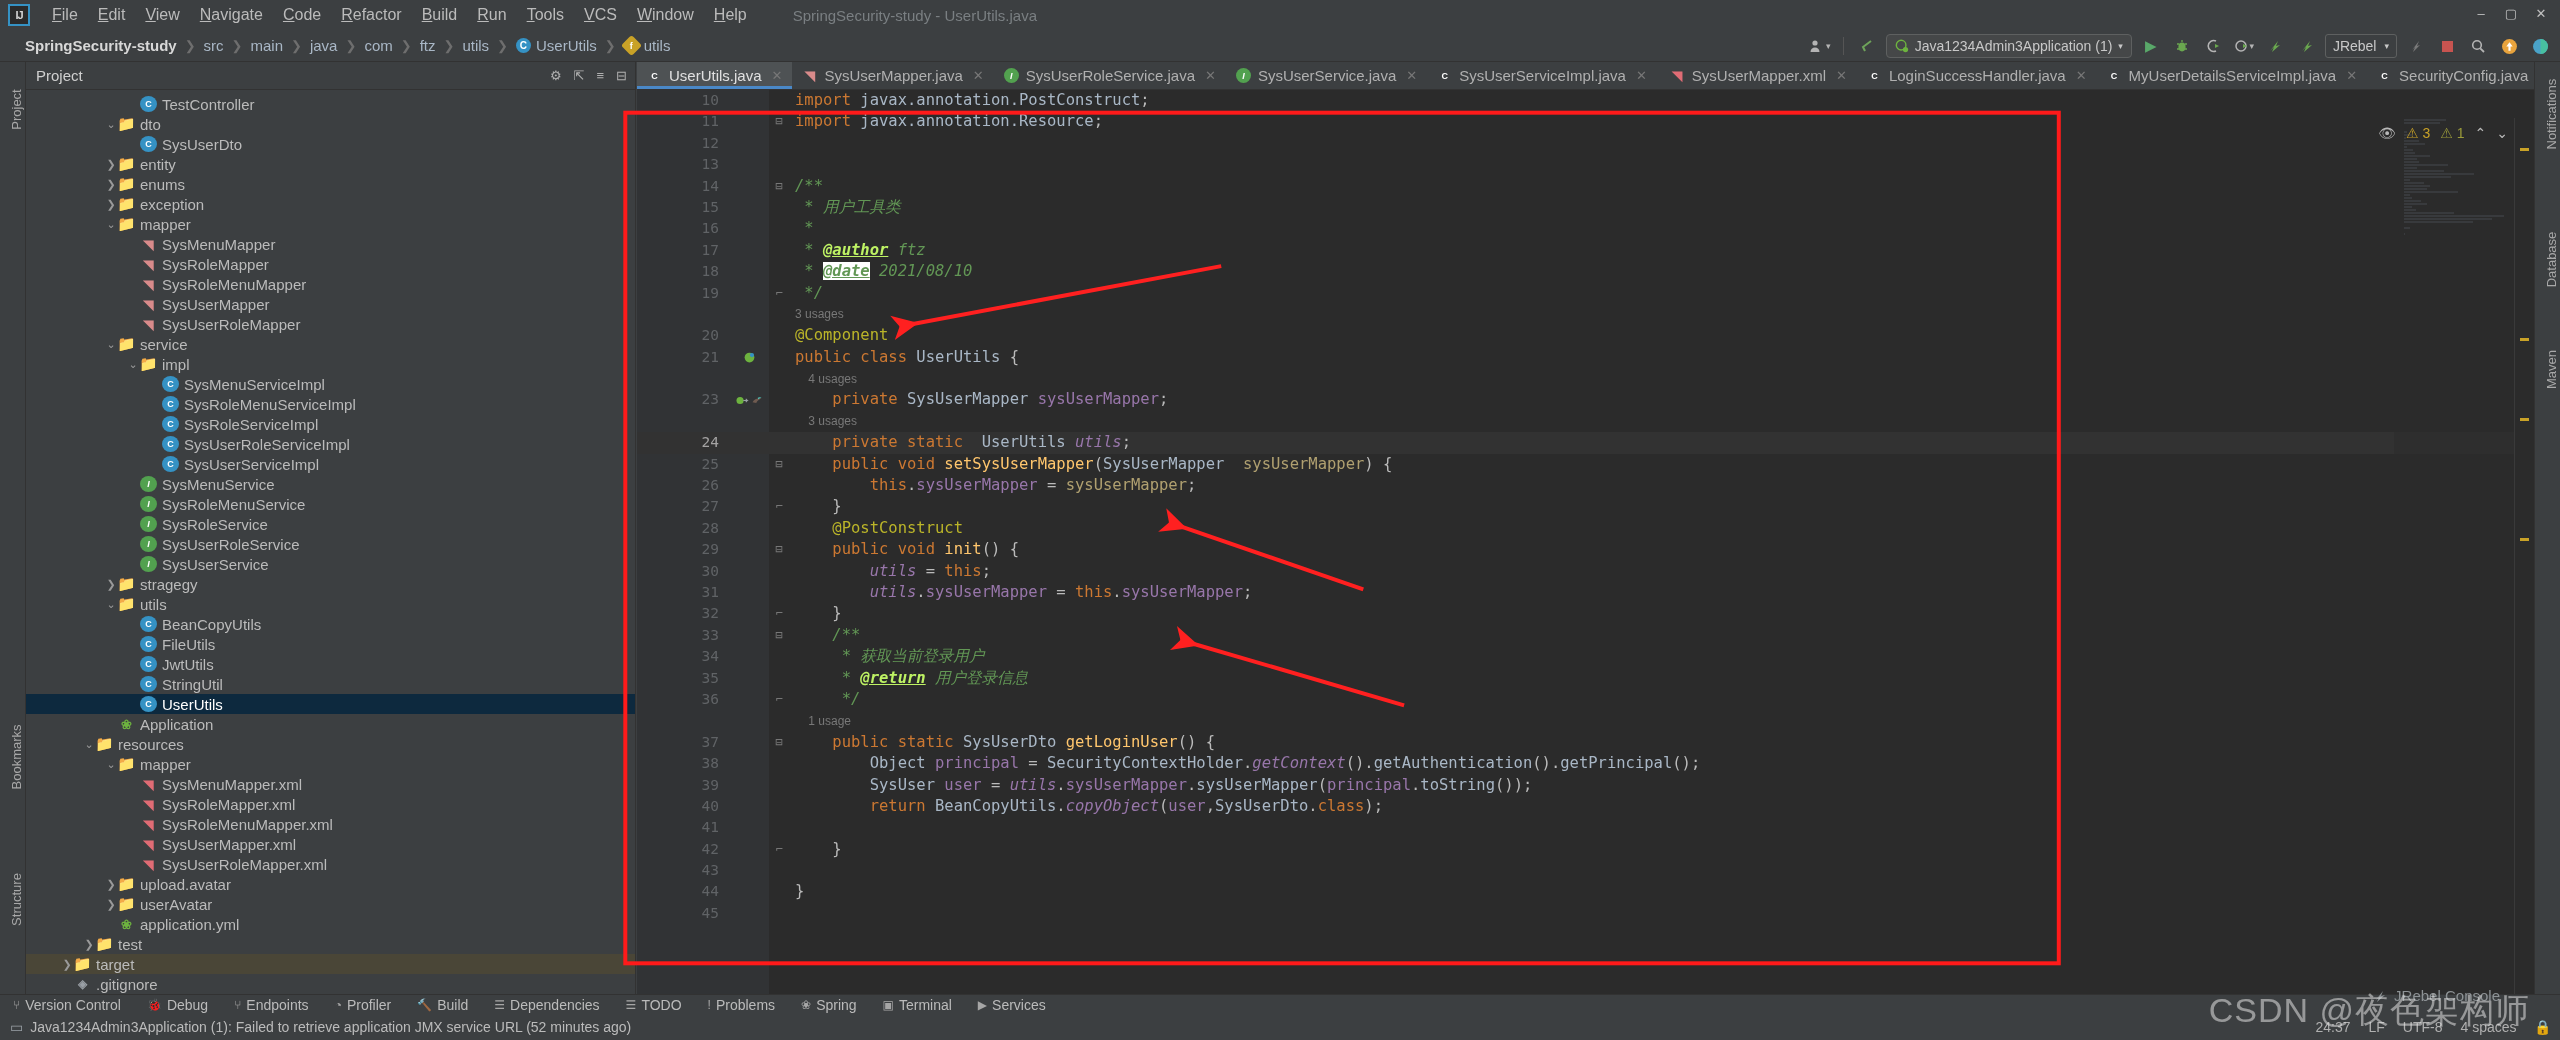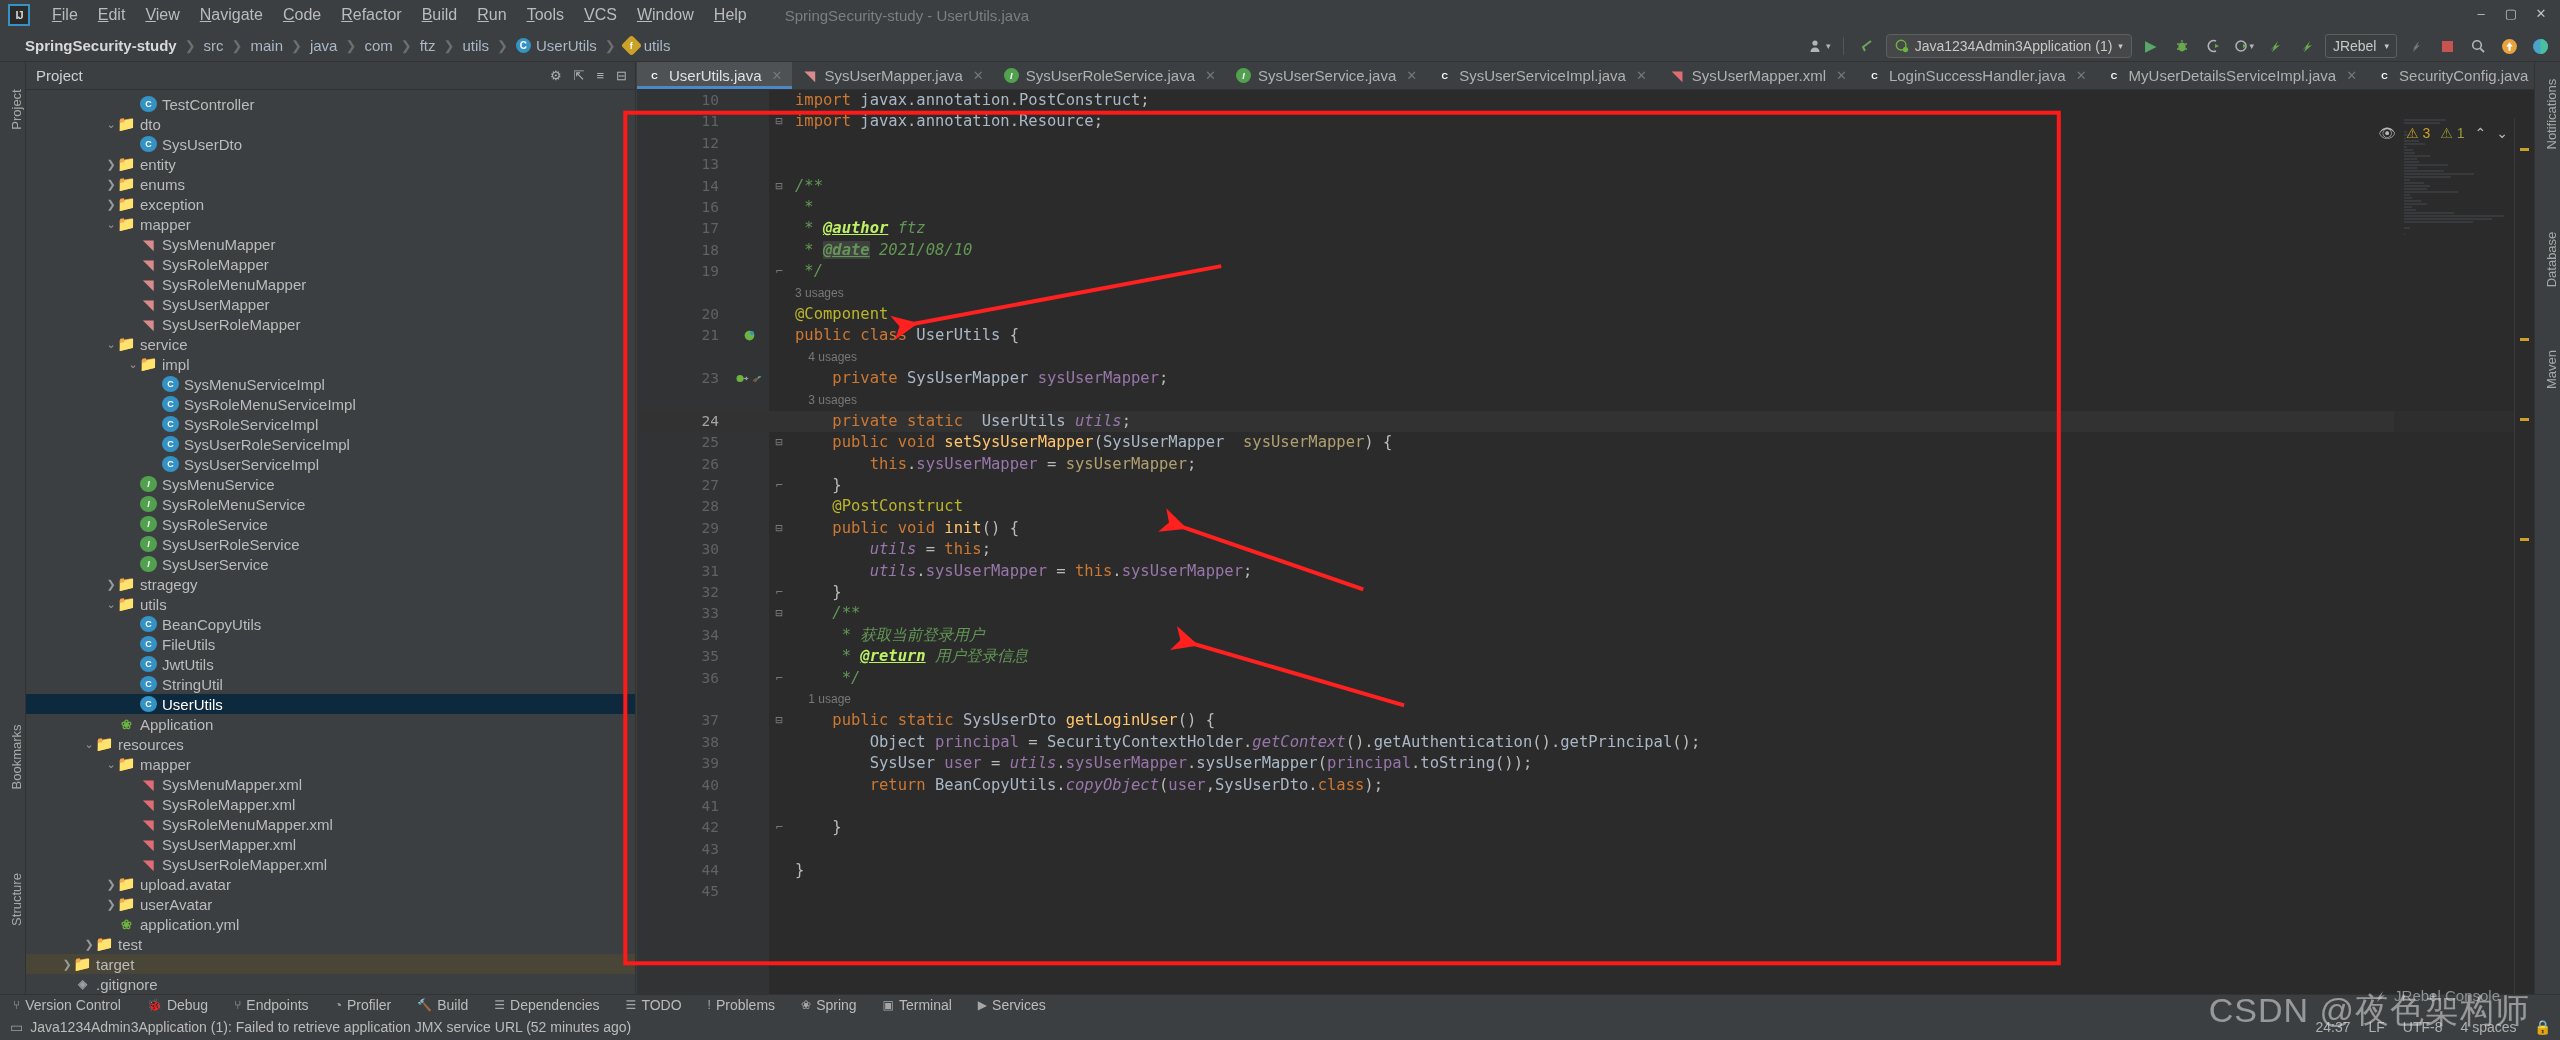--- a/index.html
+++ b/index.html
@@ -32,21 +32,21 @@
     display: flex; align-items: center; justify-content: center;
     letter-spacing: -1px;
     flex: 0 0 auto;
   }
   .menu-item {
     padding: 4px 10px; color: #bbbbbb; white-space: nowrap;
     font-size: 16px;
   }
   .menu-item:first-letter { text-decoration: underline; }
   .window-title {
-    margin-left: 28px; color: #7a7f82; font-size: 15px; white-space: nowrap;
+    margin-left: 36px; color: #7a7f82; font-size: 15px; white-space: nowrap;
   }
   .winbtns {
     position: absolute; right: 4px; top: 2px; display: flex; gap: 0px; align-items: center;
   }
   .winbtn { width: 30px; height: 22px; display:flex; align-items:center; justify-content:center; color:#c0c0c0; font-size: 13px;}
 
   
   .navbar {
     position: absolute; top: 30px; left: 0; width: 2560px; height: 32px;
     background: #3c3f41;
@@ -214,21 +214,21 @@
   
   .kw  { color: #cc7832; }
   .cmt { color: #629755; font-style: italic; }
   .fn  { color: #ffc66d; }
   .fld { color: #9876aa; }
   .sta { color: #9876aa; font-style: italic;}
   .def { color: #a9b7c6; }
   .anno{ color: #bbb529; }
   .param { color: #b0a070; }
   .doctag { color: #bef264; font-style: italic; text-decoration: underline; font-weight:bold;}
-  .dochl { background: #404040; color: #629755; font-style: italic; text-decoration: underline; font-weight:bold;}
+  .dochl { background: #ffffff; color: #629755; font-style: italic; text-decoration: underline; font-weight:bold;}
   .wavy { text-decoration: underline wavy #808080; text-underline-offset: 3px; }
 
   
   .stripe {
     position: absolute; right: 0; top: 28px; bottom: 0; width: 20px;
     background: #2b2b2b; border-left: 1px solid #3a3a3a;
   }
   .minimap {
     position: absolute; right: 20px; top: 28px; bottom: 0; width: 120px;
     background: #2b2b2b; opacity: 0.55;
@@ -777,20 +777,21 @@
 
     <div class="codewrap">
       <div class="gutter"></div>
       <div class="glyphcol"></div>
       <div class="codelines" id="codelines">
           <div class="cl"><span class="lnum">10</span><span class="glyphs"></span><span class="fold"></span><span class="ctext"><span class="kw">import</span> <span class="def">javax.annotation.PostConstruct</span>;</span></div>
           <div class="cl"><span class="lnum">11</span><span class="glyphs"></span><span class="fold">⊟</span><span class="ctext"><span class="kw">import</span> <span class="def">javax.annotation.Resource</span>;</span></div>
           <div class="cl"><span class="lnum">12</span><span class="glyphs"></span><span class="fold"></span><span class="ctext"></span></div>
           <div class="cl"><span class="lnum">13</span><span class="glyphs"></span><span class="fold"></span><span class="ctext"></span></div>
           <div class="cl"><span class="lnum">14</span><span class="glyphs"></span><span class="fold">⊟</span><span class="ctext"><span class="cmt">/**</span></span></div>
+          <div class="cl"><span class="lnum">15</span><span class="glyphs"></span><span class="fold"></span><span class="ctext"><span class="cmt"> * 用户工具类</span></span></div>
           <div class="cl"><span class="lnum">16</span><span class="glyphs"></span><span class="fold"></span><span class="ctext"><span class="cmt"> *</span></span></div>
           <div class="cl"><span class="lnum">17</span><span class="glyphs"></span><span class="fold"></span><span class="ctext"><span class="cmt"> * </span><span class="doctag">@author</span><span class="cmt"> ftz</span></span></div>
           <div class="cl"><span class="lnum">18</span><span class="glyphs"></span><span class="fold"></span><span class="ctext"><span class="cmt"> * </span><span class="dochl">@date</span><span class="cmt"> 2021/08/10</span></span></div>
           <div class="cl"><span class="lnum">19</span><span class="glyphs"></span><span class="fold">⌐</span><span class="ctext"><span class="cmt"> */</span></span></div>
           <div class="cl"><span class="lnum"></span><span class="glyphs"></span><span class="fold"></span><span class="ctext"><span class="inline-hint">3 usages</span></span></div>
           <div class="cl"><span class="lnum">20</span><span class="glyphs"></span><span class="fold"></span><span class="ctext"><span class="anno">@Component</span></span></div>
           <div class="cl"><span class="lnum">21</span><span class="glyphs"><svg width="13" height="13" viewBox="0 0 16 16">
                 <circle cx="8" cy="8" r="6" fill="#6db33f"></circle>
                 <circle cx="11" cy="5" r="2.6" fill="#3592c4"></circle>
               </svg></span><span class="fold"></span><span class="ctext"><span class="kw">public class</span> <span class="def">UserUtils</span> {</span></div>

